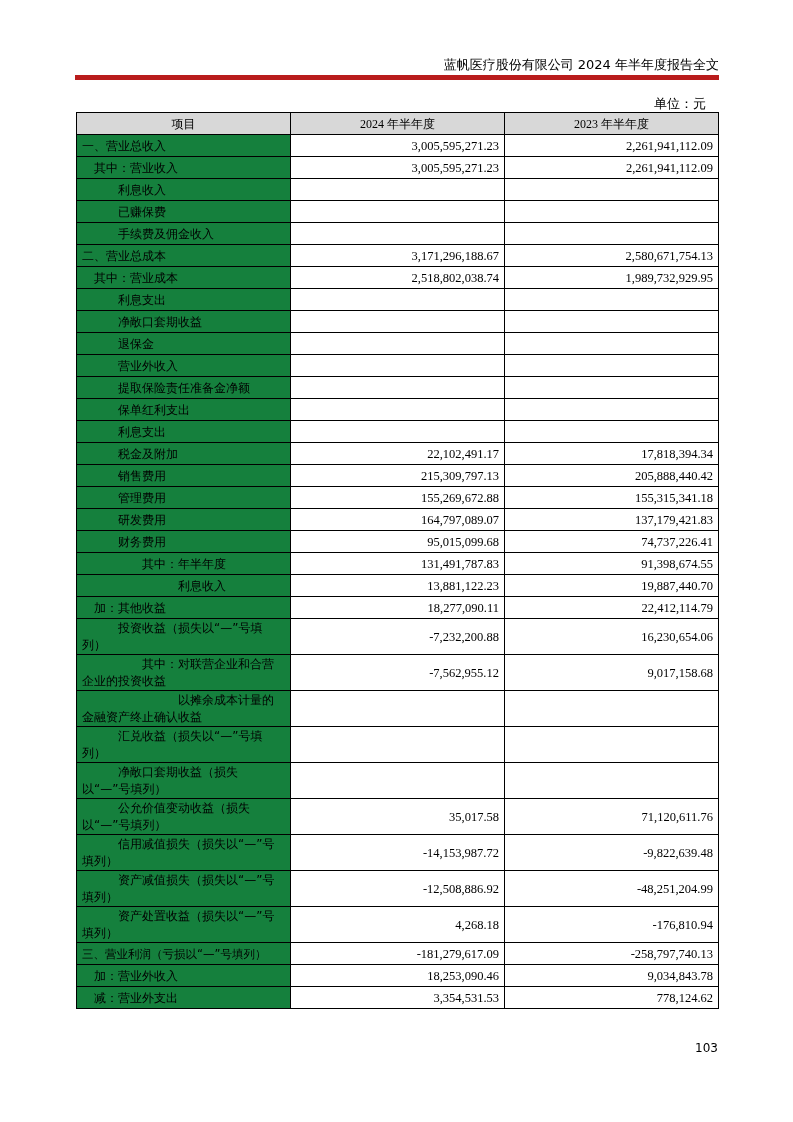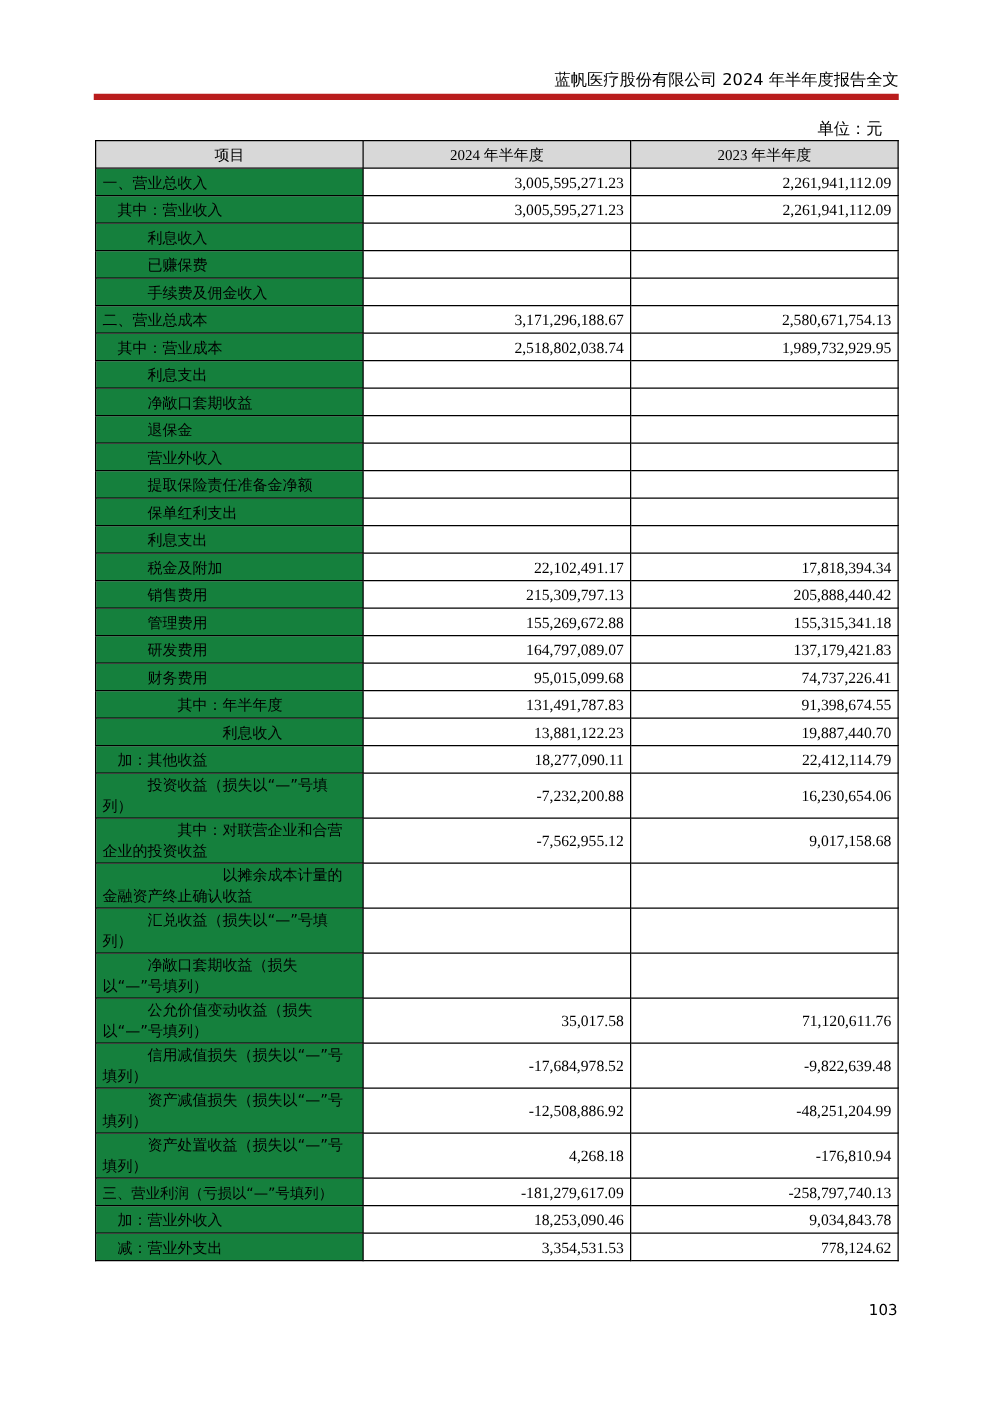--- a/index.html
+++ b/index.html
@@ -208,21 +208,21 @@
         <td class="num"></td>
         <td class="num"></td>
       </tr>
     <tr class="tall">
         <td class="label wrap3">公允价值变动收益（损失以“—”号填列）</td>
         <td class="num">35,017.58</td>
         <td class="num">71,120,611.76</td>
       </tr>
     <tr class="tall">
         <td class="label wrap3">信用减值损失（损失以“—”号填列）</td>
-        <td class="num">-17,684,978.52</td>
+        <td class="num">-14,153,987.72</td>
         <td class="num">-9,822,639.48</td>
       </tr>
     <tr class="tall">
         <td class="label wrap3">资产减值损失（损失以“—”号填列）</td>
         <td class="num">-12,508,886.92</td>
         <td class="num">-48,251,204.99</td>
       </tr>
     <tr class="tall">
         <td class="label wrap3">资产处置收益（损失以“—”号填列）</td>
         <td class="num">4,268.18</td>

